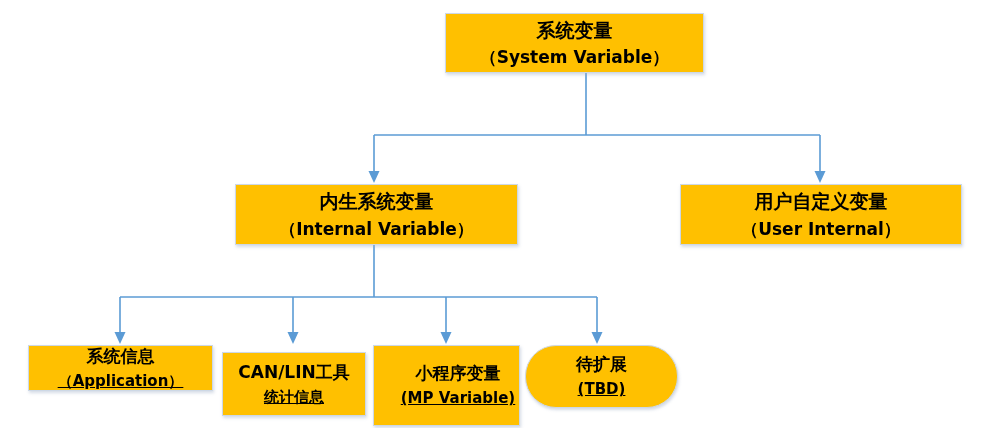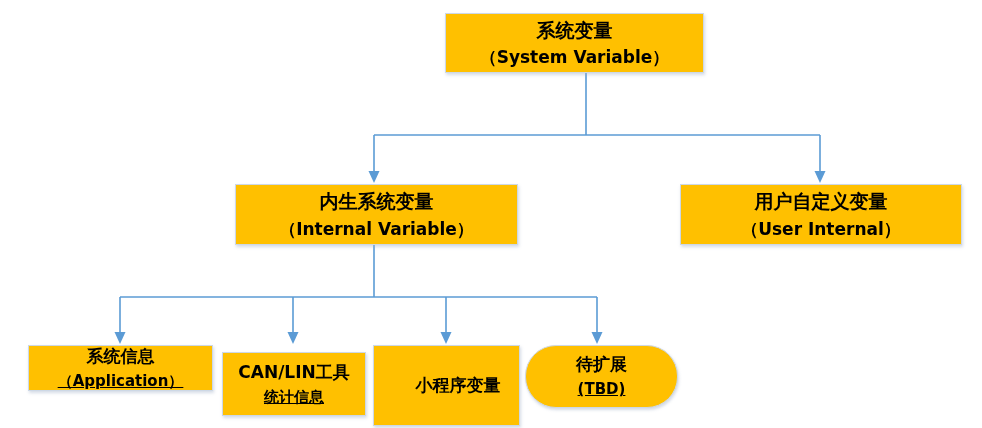--- a/index.html
+++ b/index.html
@@ -108,20 +108,21 @@
     <div class="subtitle">（Application）</div>
   </div>
 
   <div class="node small" id="node-can-lin-stats">
     <div class="title">CAN/LIN工具</div>
     <div class="subtitle">统计信息</div>
   </div>
 
   <div class="node small" id="node-mp-variable">
     <div class="title">小程序变量</div>
+    <div class="subtitle">(MP Variable)</div>
   </div>
 
   <div class="node small" id="node-tbd">
     <div class="title">待扩展</div>
     <div class="subtitle">(TBD)</div>
   </div>
 
 </div>
 
 </body></html>

